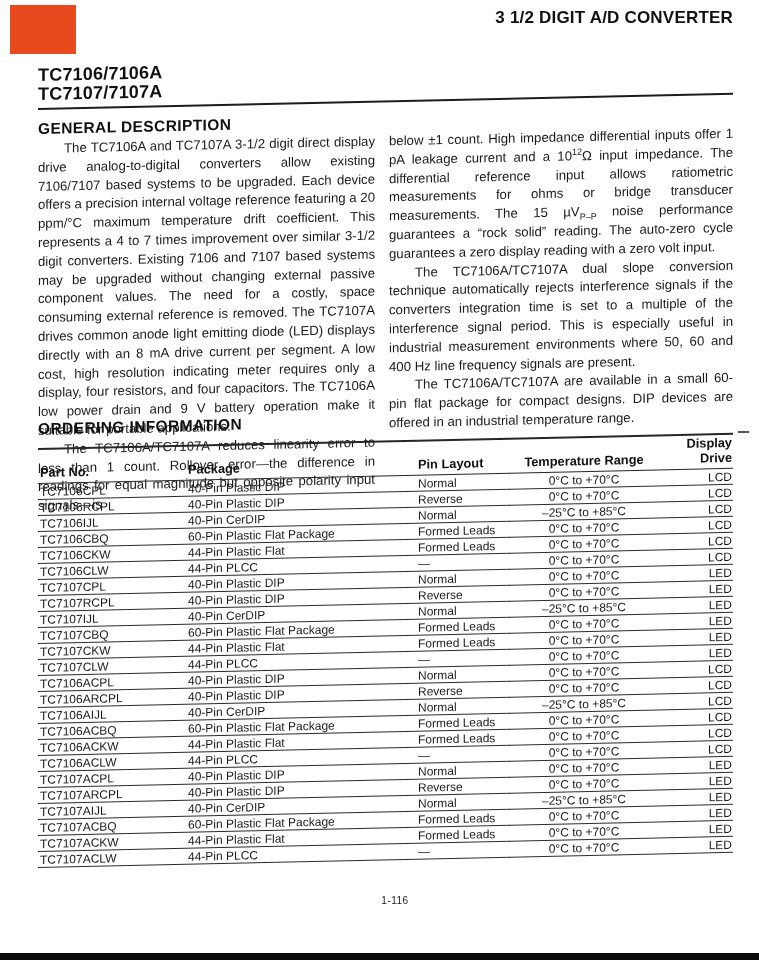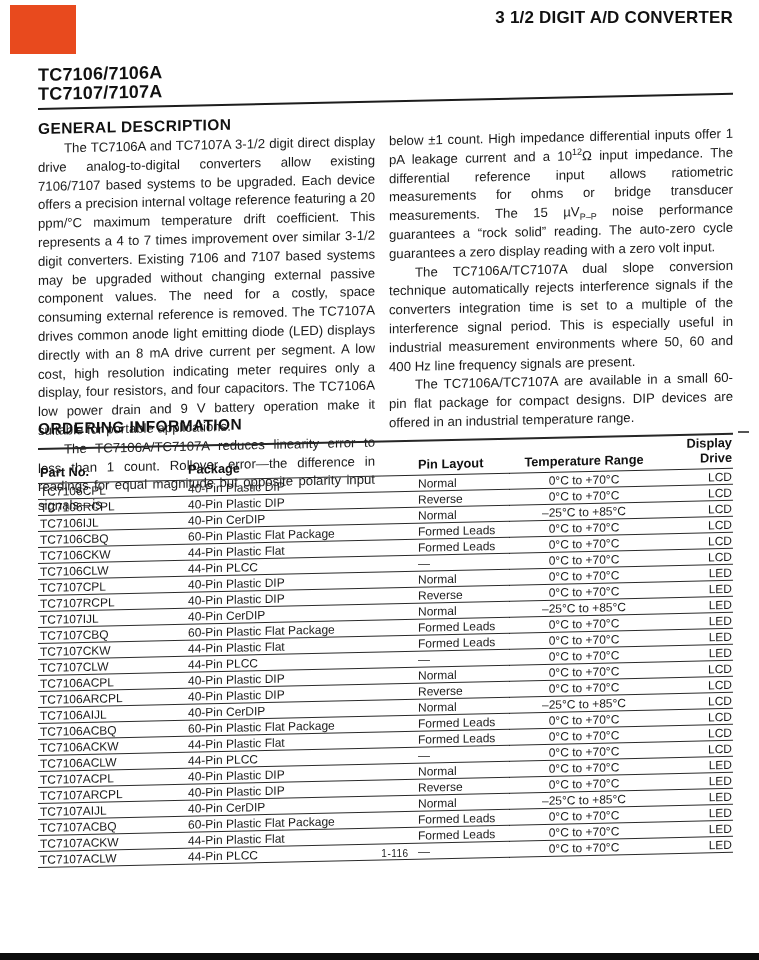--- a/index.html
+++ b/index.html
@@ -25,21 +25,21 @@
     border-top:2px solid #262626;}
   .ord-table th{font-size:12.8px;font-weight:700;color:#111;border-bottom:1.6px solid #262626;
     height:21px;vertical-align:bottom;padding:0 0 3px 0;}
   .ord-table td{font-size:12px;color:#1b1b1b;border-bottom:1.4px solid #2b2b2b;height:15px;
     padding:0;vertical-align:middle;white-space:nowrap;}
   .cw-part{width:148px;} .cw-package{width:196px;} .cw-pin{width:128px;} .cw-temp{width:148px;} .cw-drive{width:75px;}
   .al{text-align:left;padding-left:2px !important;}
   .apin{text-align:left;padding-left:36px !important;}
   .ac{text-align:center;}
   .ar{text-align:right;padding-right:1px !important;}
-  .page-number{position:absolute;left:30px;top:848px;width:730px;text-align:center;font-size:10px;letter-spacing:.5px;color:#222;}
+  .page-number{position:absolute;left:30px;top:895px;width:730px;text-align:center;font-size:10px;letter-spacing:.5px;color:#222;}
   .margin-dash{position:absolute;left:738px;top:431px;width:11px;height:2px;background:#555;}
   .bottom-bar{position:absolute;left:0;bottom:0;width:759px;height:7px;background:#0c0c0c;}
 </style>
 </head>
 <body>
 
 <div class="page">
 
   <div class="logo-block"></div>
 

